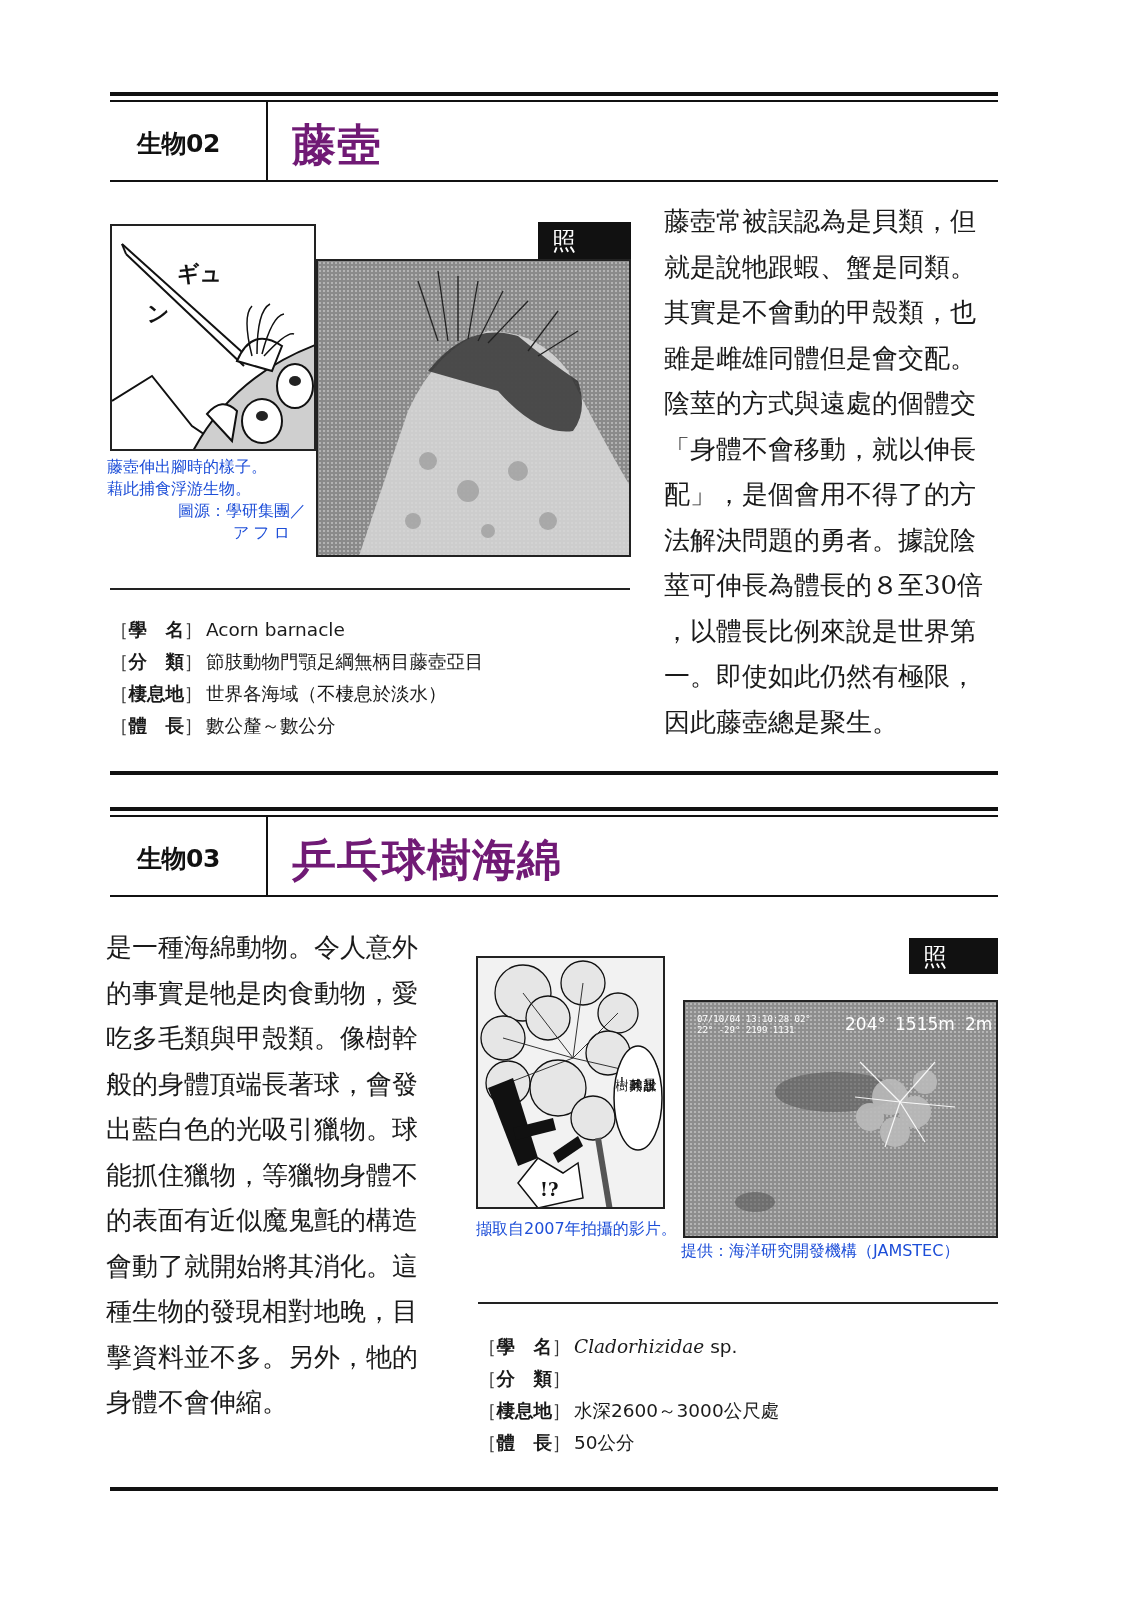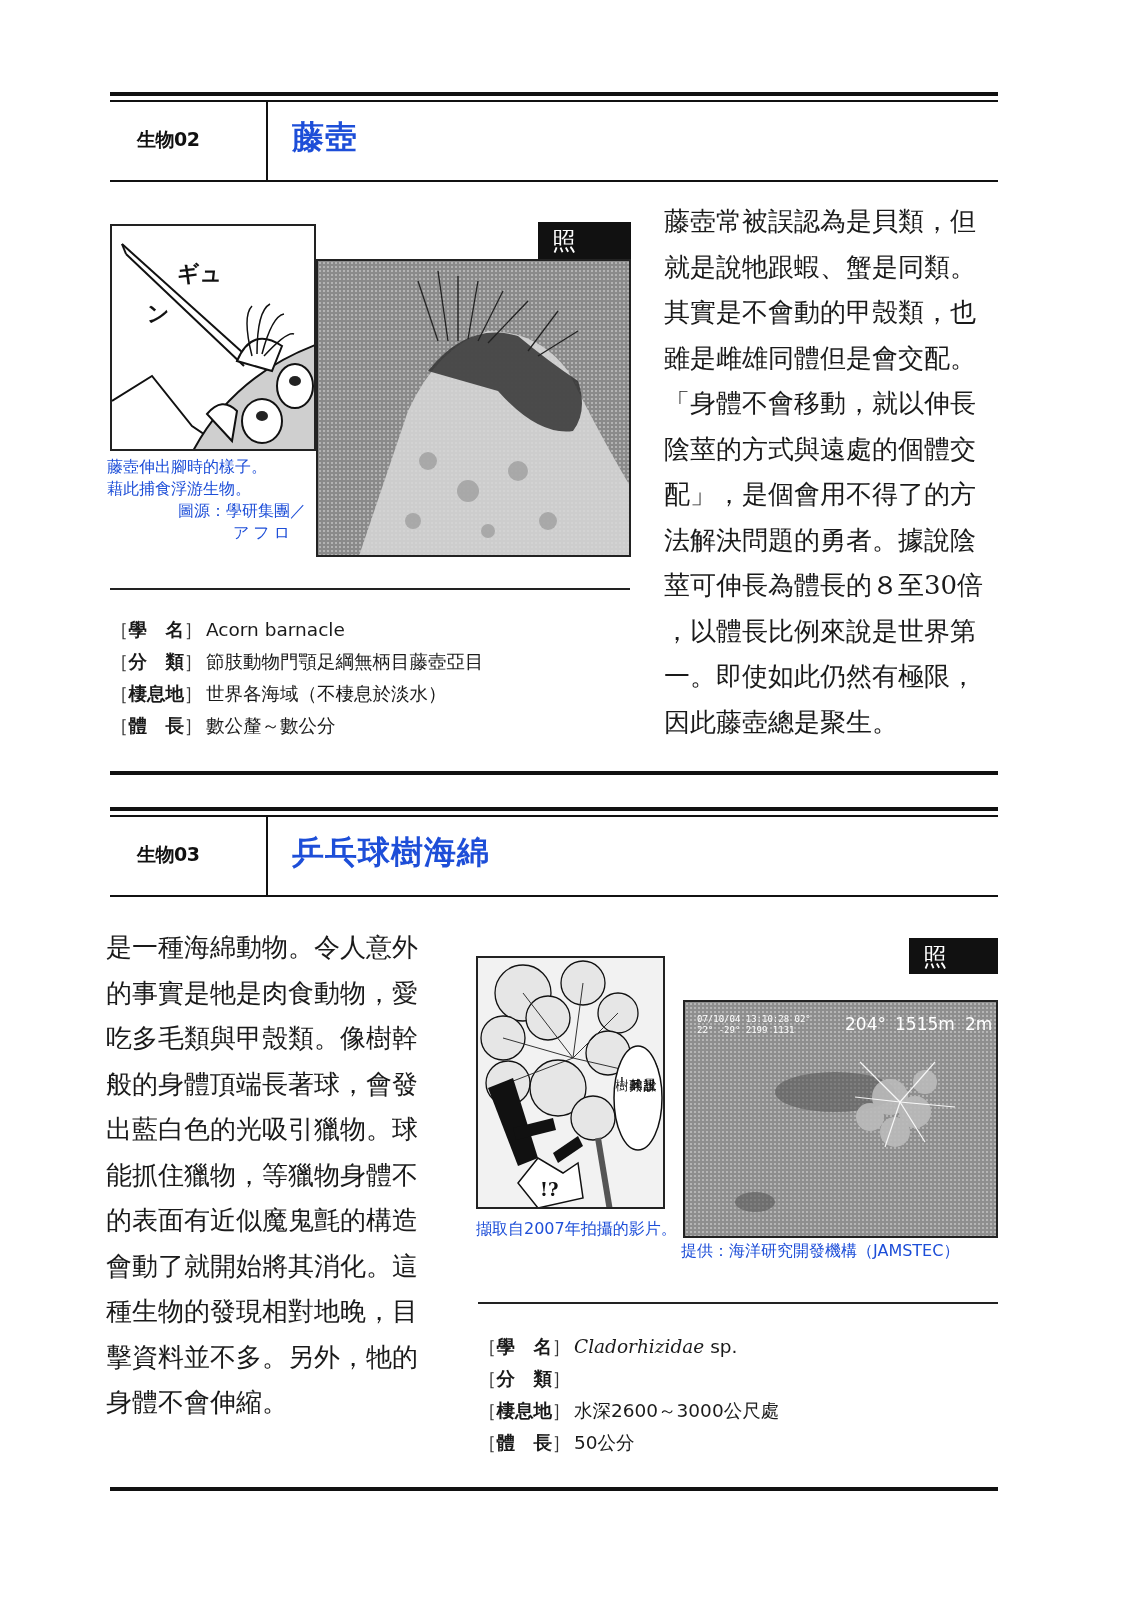--- a/index.html
+++ b/index.html
@@ -1,20 +1,20 @@
 <!DOCTYPE html>
 <html><head>
 <meta charset="utf-8">
 <style>
   html, body { margin:0; padding:0; background:#ffffff; }
   body { width:1126px; height:1600px; position:relative; overflow:hidden; color:#111; font-family:"DejaVu Serif", serif; }
   .abs { position:absolute; }
   .rule { position:absolute; left:110px; width:888px; background:#111; }
-  .hdr-label { position:absolute; font-family:"DejaVu Sans", sans-serif; font-weight:bold; font-size:19px; letter-spacing:-0.5px; color:#111; }
-  .hdr-title { position:absolute; font-family:Liberation Mono, monospace; font-weight:bold; font-size:32px; color:#1d4ed8; letter-spacing:1px; }
+  .hdr-label { position:absolute; font-family:"DejaVu Sans", sans-serif; font-weight:bold; font-size:25px; letter-spacing:-0.5px; color:#111; }
+  .hdr-title { position:absolute; font-family:Liberation Mono, monospace; font-weight:bold; font-size:44px; color:#701a75; letter-spacing:1px; }
   .vdiv { position:absolute; width:2px; background:#111; }
   .body-text { position:absolute; font-family:"DejaVu Serif", serif; font-size:26px; line-height:45.5px; color:#1a1a1a; }
   .body-text div { white-space:nowrap; }
   .caption { position:absolute; font-family:"DejaVu Sans", sans-serif; font-size:16px; line-height:22px; color:#1d4ed8; }
   .info { position:absolute; font-family:"DejaVu Sans", sans-serif; font-size:18.5px; line-height:32px; color:#1a1a1a; }
   .info-row { white-space:nowrap; display:flex; }
   .info-key { display:inline-block; width:96px; font-weight:bold; }
   .info-key .br { font-weight:normal; color:#333; }
   .photo-tag { position:absolute; background:#111; color:#fff; font-family:"DejaVu Sans", sans-serif; font-size:24px; letter-spacing:10px; padding-left:14px; box-sizing:border-box; line-height:38px; }
   .panel { position:absolute; border:2px solid #222; box-sizing:border-box; overflow:hidden; background:#fff; }
@@ -106,22 +106,22 @@
         <span class="info-key"><span class="br">［</span><span>體　長</span><span class="br">］</span></span>
         <span>數公釐～數公分</span>
       </div>
   </div>
 
   <div class="body-text" style="left:664px;top:199px;">
     <div>藤壺常被誤認為是貝類，但</div>
     <div>就是說牠跟蝦、蟹是同類。</div>
     <div>其實是不會動的甲殼類，也</div>
     <div>雖是雌雄同體但是會交配。</div>
+    <div>陰莖的方式與遠處的個體交</div>
     <div>「身體不會移動，就以伸長</div>
-    <div>陰莖的方式與遠處的個體交</div>
     <div>配」，是個會用不得了的方</div>
     <div>法解決問題的勇者。據說陰</div>
     <div>莖可伸長為體長的８至30倍</div>
     <div>，以體長比例來說是世界第</div>
     <div>一。即使如此仍然有極限，</div>
     <div>因此藤壺總是聚生。</div>
   </div>
 
   <div class="rule" style="top:771px;height:4px;"></div>
 </div>

